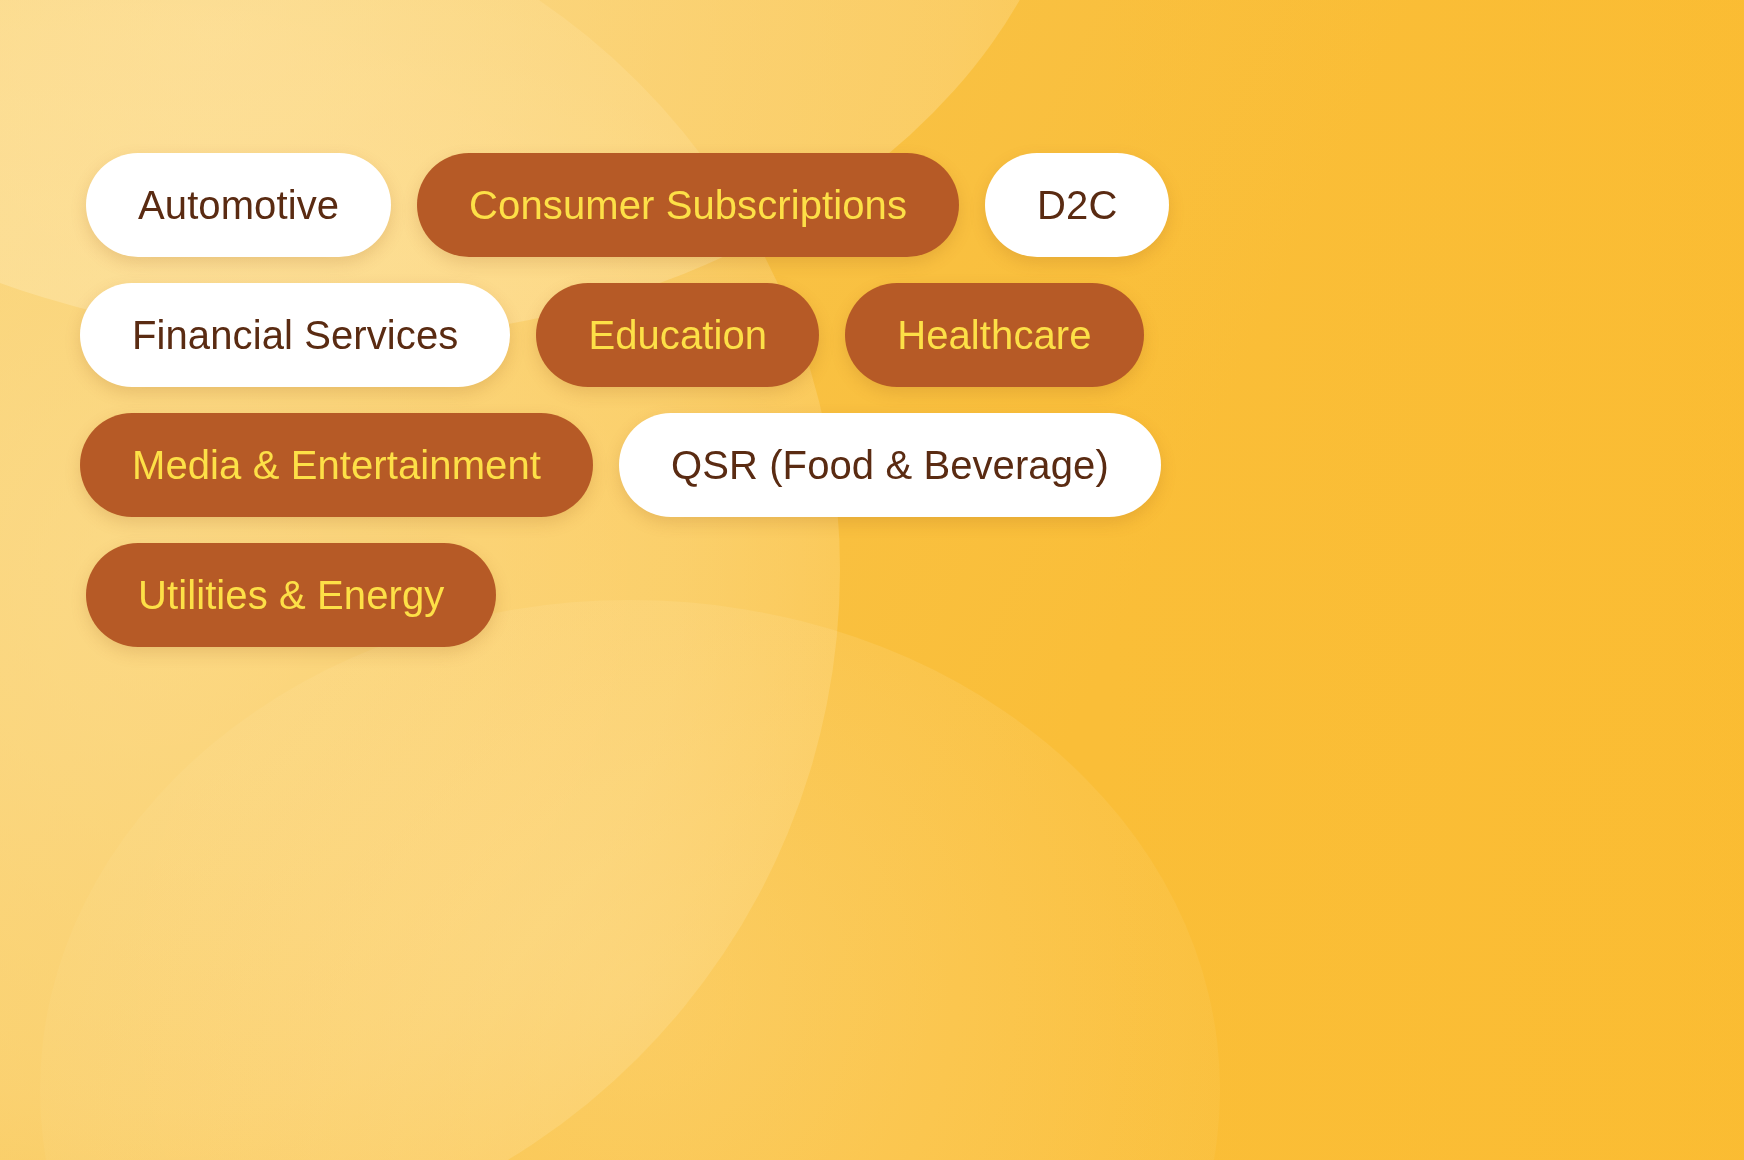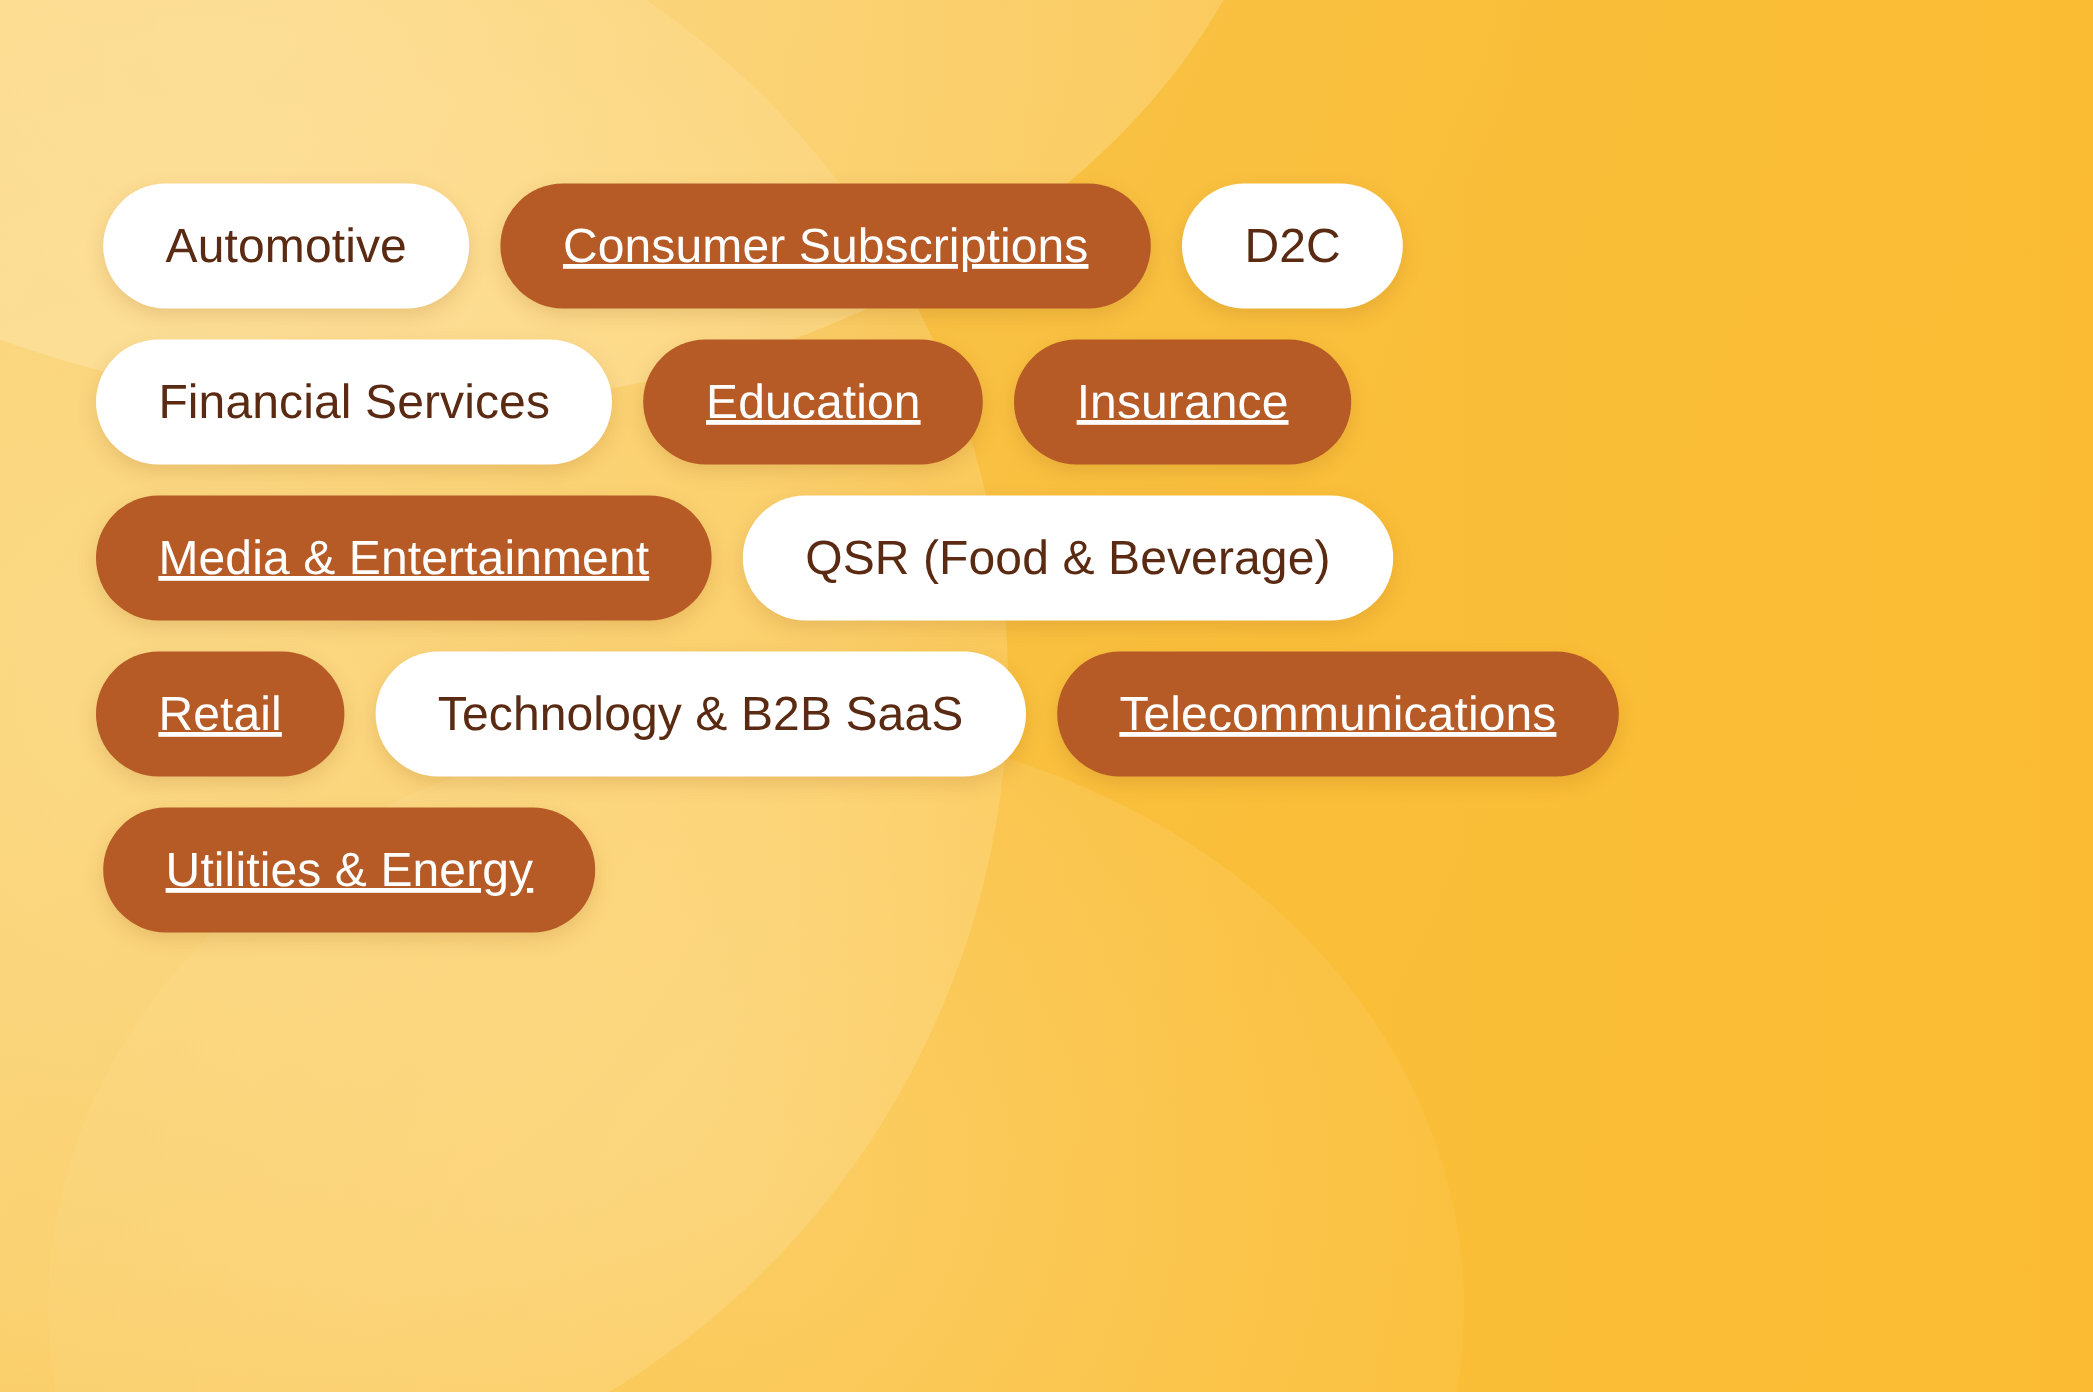--- a/index.html
+++ b/index.html
@@ -117,22 +117,21 @@
     user-select: none;
   }
 
   .pill.light {
     background: #FFFFFF;
     color: #5A2B12;
   }
 
   .pill.dark {
     background: #B65A26;
-    color: #ffffff;
-    text-decoration: underline;
+    color: #fde047;
   }
 
   
   .row-1 { padding-left: 6px; }
   .row-2 { padding-left: 0px; }
   .row-3 { padding-left: 0px; }
   .row-4 { padding-left: 0px; }
   .row-5 { padding-left: 6px; }
 </style>
 </head>
@@ -152,32 +151,27 @@
 
     <div class="pill-row row-1">
       <div class="pill light">Automotive</div>
       <div class="pill dark">Consumer Subscriptions</div>
       <div class="pill light">D2C</div>
     </div>
 
     <div class="pill-row row-2">
       <div class="pill light">Financial Services</div>
       <div class="pill dark">Education</div>
-      <div class="pill dark">Insurance</div>
+      <div class="pill dark">Healthcare</div>
     </div>
 
     <div class="pill-row row-3">
       <div class="pill dark">Media &amp; Entertainment</div>
       <div class="pill light">QSR (Food &amp; Beverage)</div>
     </div>
 
-    <div class="pill-row row-4">
-      <div class="pill dark">Retail</div>
-      <div class="pill light">Technology &amp; B2B SaaS</div>
-      <div class="pill dark">Telecommunications</div>
-    </div>
 
     <div class="pill-row row-5">
       <div class="pill dark">Utilities &amp; Energy</div>
     </div>
 
   </div>
 </div>
 
 </body></html>

